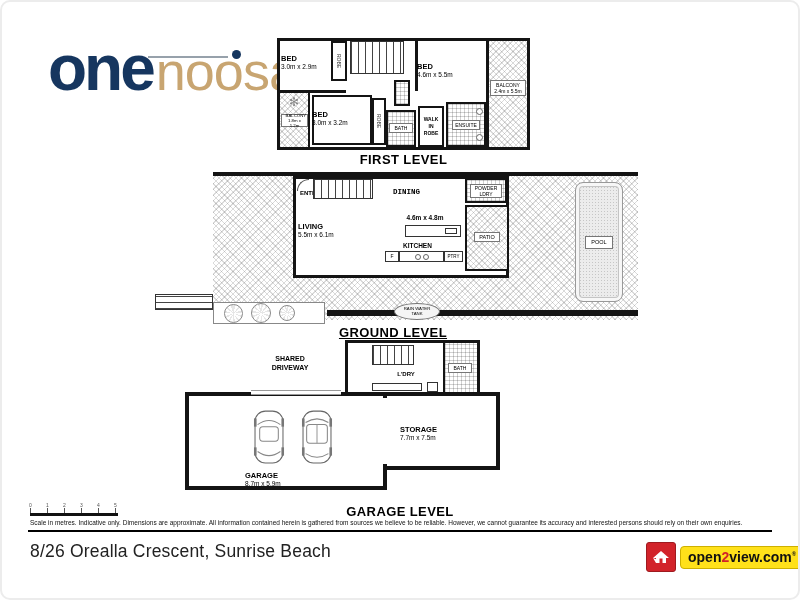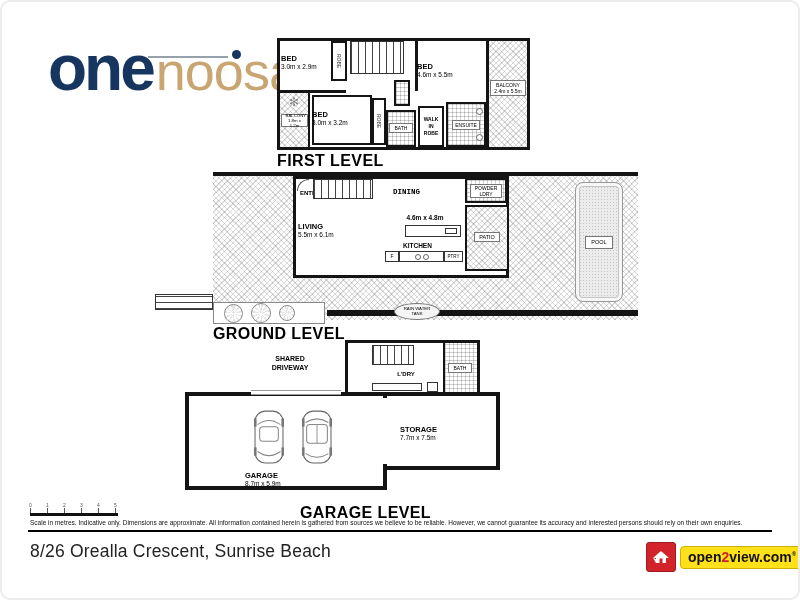--- a/index.html
+++ b/index.html
@@ -19,21 +19,21 @@
   .stairsv{background-color:#fff;border:1px solid #333;background-image:
     repeating-linear-gradient(0deg,#444 0 1px,transparent 1px 6px);}
   .wallbox{border:3px solid #141414;background:#fff;}
   .wallbox4{border:4px solid #141414;background:#fff;}
   .wall{background:#141414;}
   .roomlabel{font-weight:bold;font-size:7.5px;line-height:1.25;color:#000;}
   .dims{font-weight:normal;font-size:6.5px;}
   .tinybox{background:#fff;border:1px solid #777;font-size:5px;line-height:1.25;
            text-align:center;display:flex;flex-direction:column;justify-content:center;padding:1px;}
   .microtext{font-size:6px;transform:scale(.72);transform-origin:center;line-height:1.1;text-align:center;}
-  .levellabel{font-weight:bold;font-size:16px;letter-spacing:.4px;text-align:left;color:#000;}
+  .levellabel{font-weight:bold;font-size:13px;letter-spacing:.4px;text-align:center;color:#000;}
   .vtext{writing-mode:vertical-rl;font-size:5px;letter-spacing:0;color:#333;margin:auto;}
   .pool{border:1px solid #999;border-radius:8px;background-color:#ececec;
         box-shadow:inset 0 0 0 3px #f7f7f7, inset 0 0 0 4px #c4c4c4;
         background-image:radial-gradient(rgba(0,0,0,.16) .5px, transparent 1px);background-size:3px 3px;
         display:flex;align-items:center;justify-content:center;}
   .tree{border-radius:50%;border:1px solid #8a8a8a;
         background:repeating-conic-gradient(#e6e6e6 0 14deg,#fff 14deg 34deg);}
   .arc{border-top:1px solid #555;border-left:1px solid #555;border-top-left-radius:100%;}
   .benchbox{border:1px solid #333;background:#fff;}
   .circle{border:1px solid #666;border-radius:50%;background:#fff;}
@@ -169,21 +169,21 @@
 
 <div class="abs stairsv" style="left:155px;top:294px;width:58px;height:16px;"></div>
 <div class="abs" style="left:213px;top:302px;width:112px;height:22px;background:#fff;border:1px solid #888;display:flex;align-items:center;gap:8px;padding-left:10px;box-sizing:border-box;">
   <div class="tree" style="width:17px;height:17px;"></div>
   <div class="tree" style="width:18px;height:18px;"></div>
   <div class="tree" style="width:14px;height:14px;"></div>
 </div>
 <div class="abs" style="left:394px;top:303px;width:46px;height:17px;border:1px solid #777;border-radius:50%;background:#f5f5f5;display:flex;align-items:center;justify-content:center;">
   <div class="microtext" style="width:40px;">RAIN WATER TANK</div>
 </div>
-<div class="abs levellabel" style="left:213px;top:325px;width:360px;">GROUND LEVEL</div>
+<div class="abs levellabel" style="left:213px;top:325px;width:360px;text-decoration:underline;">GROUND LEVEL</div>
 
 <div class="abs" style="left:185px;top:340px;width:315px;height:150px;">
 
   <div class="abs wallbox" style="left:160px;top:0;width:135px;height:56px;"></div>
   <div class="abs stairs" style="left:187px;top:5px;width:42px;height:20px;"></div>
   <div class="abs" style="left:196px;top:31px;width:50px;font-size:6px;font-weight:bold;text-align:center;">L'DRY</div>
   <div class="abs benchbox" style="left:187px;top:43px;width:50px;height:8px;"></div>
   <div class="abs benchbox" style="left:242px;top:42px;width:11px;height:10px;"></div>
   <div class="abs tile" style="left:258px;top:3px;width:34px;height:50px;border-left:2px solid #141414;"></div>
   <div class="abs tinybox" style="left:263px;top:23px;width:24px;height:10px;">

